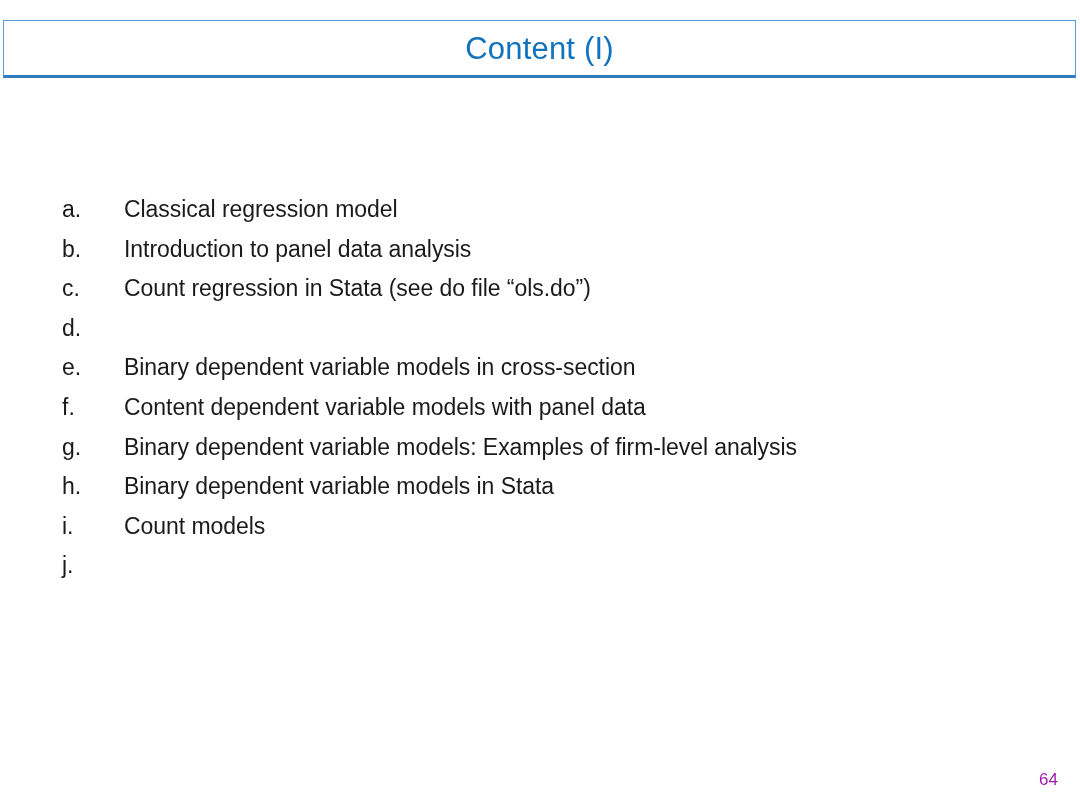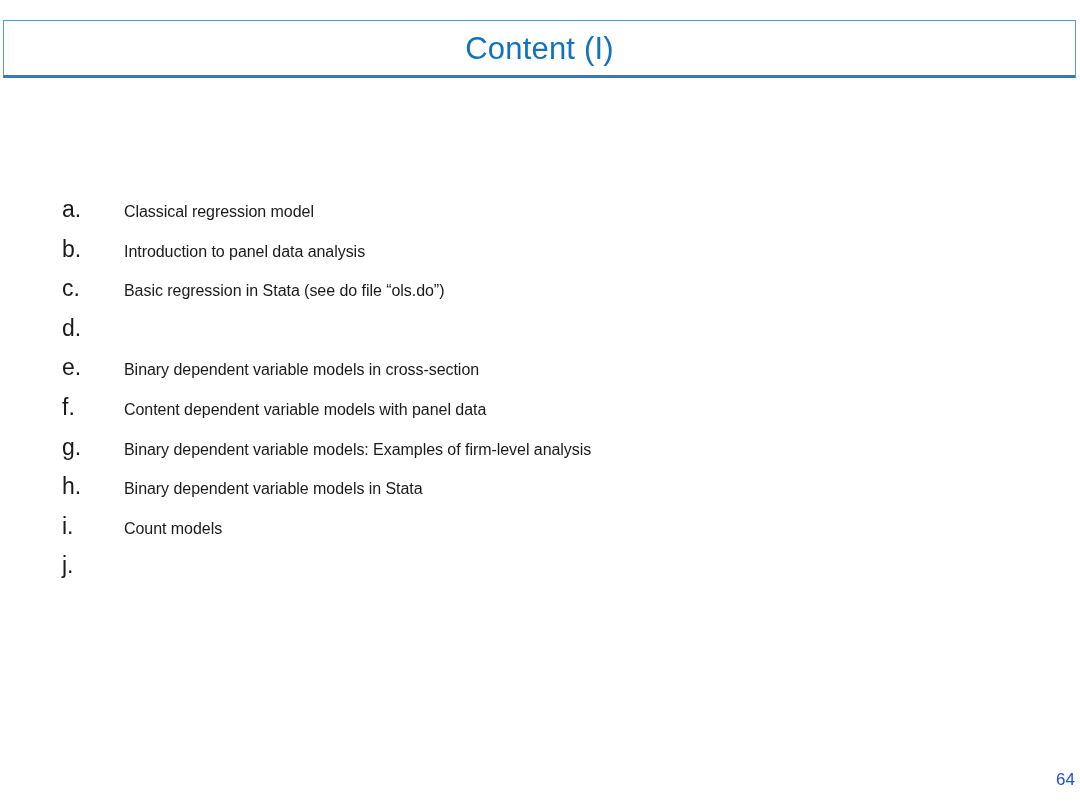--- a/index.html
+++ b/index.html
@@ -72,34 +72,34 @@
     width: 62px;
     flex: 0 0 62px;
     font-family: "Liberation Sans", sans-serif;
     font-size: 23px;
     color: #1a1a1a;
     font-weight: 400;
   }
 
   .item-text {
     font-family: "Liberation Sans", sans-serif;
-    font-size: 16px;
+    font-size: 23px;
     color: #1a1a1a;
     font-weight: 400;
     letter-spacing: -0.05px;
   }
 
   
   .page-number {
     position: absolute;
-    right: 5px;
+    right: 22px;
     bottom: 20px;
     font-family: "Liberation Sans", sans-serif;
     font-size: 17px;
-    color: #1d4ed8;
+    color: #a21caf;
     font-weight: 400;
   }
 </style>
 </head>
 <body>
 
 <div class="slide">
 
   <div class="title-box">
     <span class="title-text">Content (I)</span>
@@ -112,21 +112,21 @@
       <span class="item-text">Classical regression model</span>
     </li>
 
     <li class="list-item">
       <span class="item-marker">b.</span>
       <span class="item-text">Introduction to panel data analysis</span>
     </li>
 
     <li class="list-item">
       <span class="item-marker">c.</span>
-      <span class="item-text">Basic regression in Stata (see do file “ols.do”)</span>
+      <span class="item-text">Count regression in Stata (see do file “ols.do”)</span>
     </li>
 
     <li class="list-item">
       <span class="item-marker">d.</span>
     </li>
 
     <li class="list-item">
       <span class="item-marker">e.</span>
       <span class="item-text">Binary dependent variable models in cross-section</span>
     </li>

